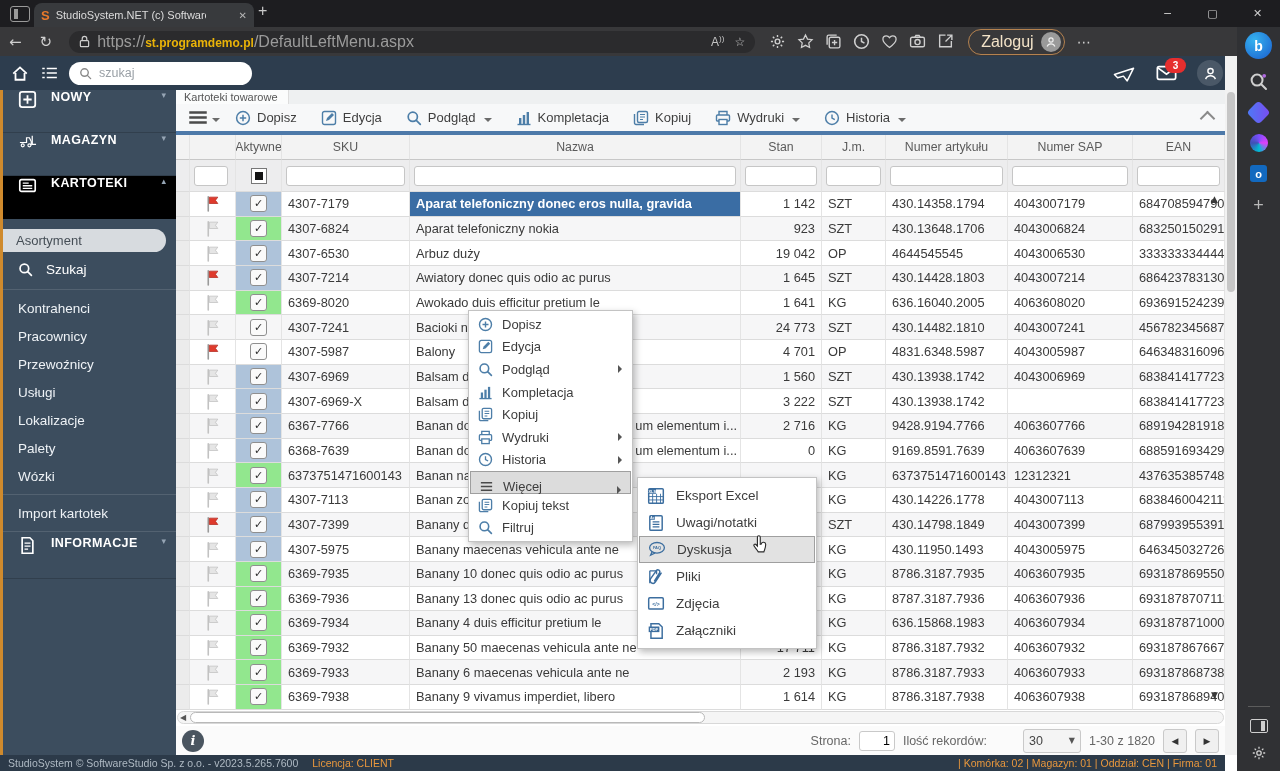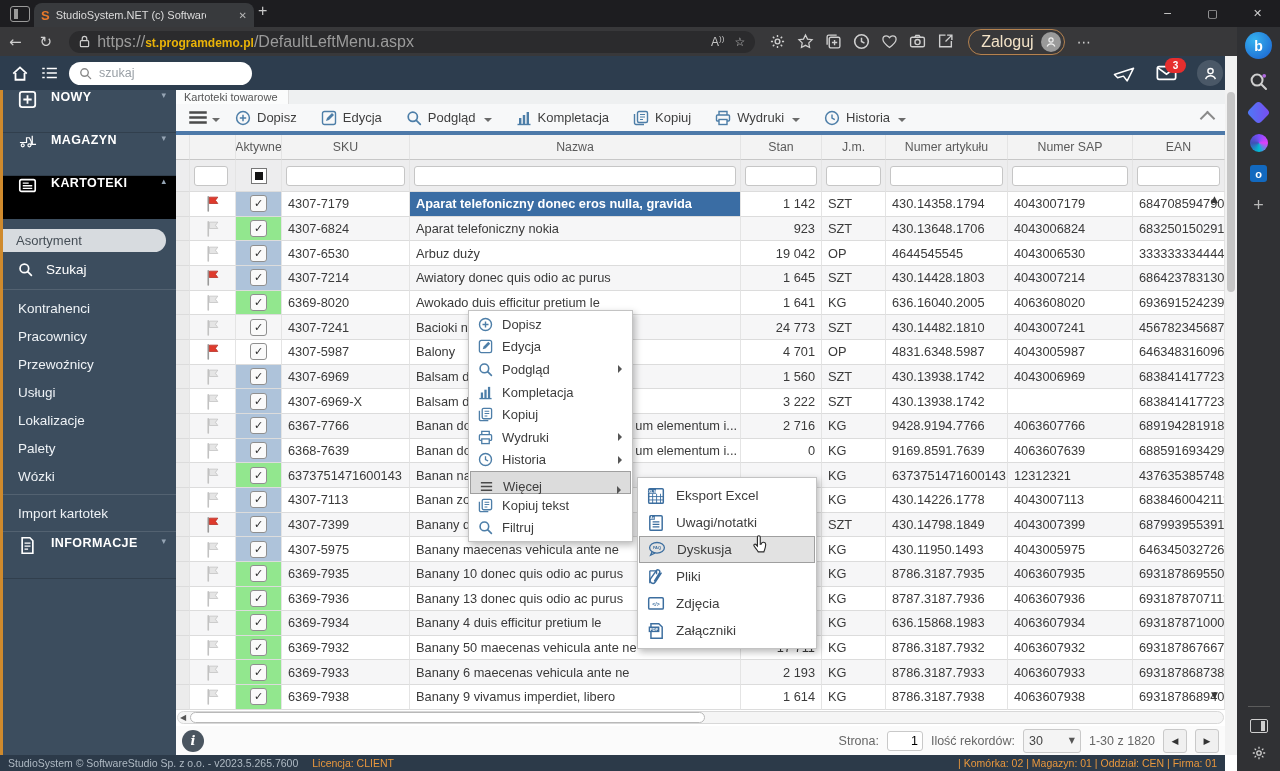--- a/index.html
+++ b/index.html
@@ -125,21 +125,21 @@
   #hscroll .thumb{position:absolute;left:14px;top:2px;width:515px;height:11px;background:#fff;border:1px solid #b9b9b9;border-radius:6px;box-sizing:border-box;}
 
   
   #pagerbar{position:absolute;left:0;top:636px;width:1049px;height:29px;background:#fbfbfb;display:flex;align-items:center;
             padding:0 6px;box-sizing:border-box;font-size:12.5px;color:#666;}
   .infocirc{width:22px;height:22px;border-radius:50%;background:#4a5560;color:#fff;font-weight:bold;font-size:13px;
             display:flex;align-items:center;justify-content:center;font-family:"DejaVu Serif",serif;font-style:italic;}
   .pager-right{margin-left:auto;display:flex;align-items:center;gap:8px;}
   .pginput{width:36px;height:20px;border:1px solid #c9c9c9;border-radius:3px;text-align:right;font-size:12.5px;padding-right:4px;box-sizing:border-box;}
   .pgselect{width:46px;height:22px;border:1px solid #c9c9c9;border-radius:3px;background:#f4f4f4;display:flex;align-items:center;
-            justify-content:space-between;padding:0 5px;color:#444;}
+            justify-content:space-between;padding:0 5px;color:#444;margin-left:28px;}
   .pgselect .uni{font-size:8px;color:#555;}
   .pgbtn{width:22px;height:22px;border:1px solid #c9c9c9;border-radius:3px;background:#f0f0f0;display:flex;align-items:center;
          justify-content:center;color:#333;font-size:9px;}
 
   
   #footer{position:absolute;left:0;top:755px;width:1225px;height:16px;background:#2c3a49;display:flex;align-items:center;
           padding:0 8px;box-sizing:border-box;font-size:10.5px;color:#aeb9c3;gap:14px;white-space:nowrap;}
   .orange{color:#e8973d;}
   #footer .fr{margin-left:auto;}
 

